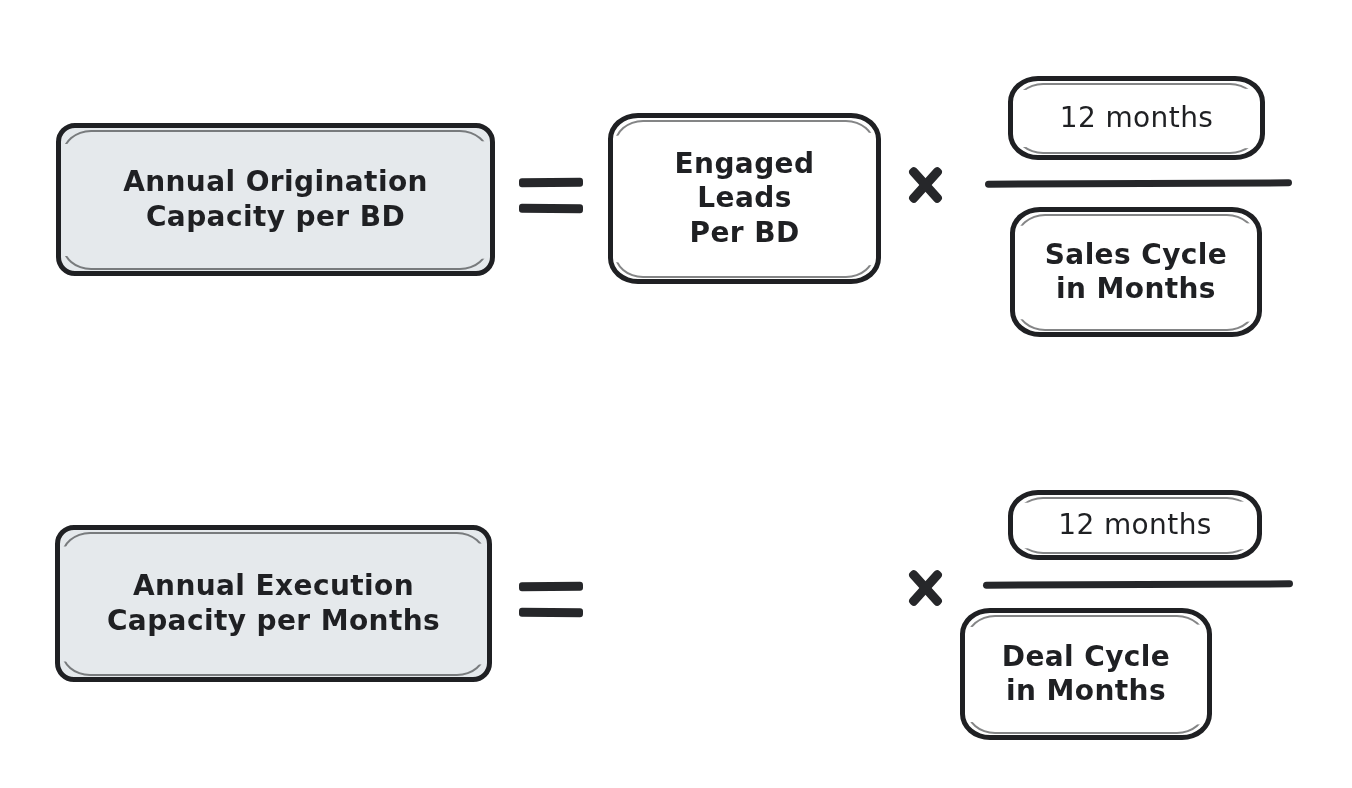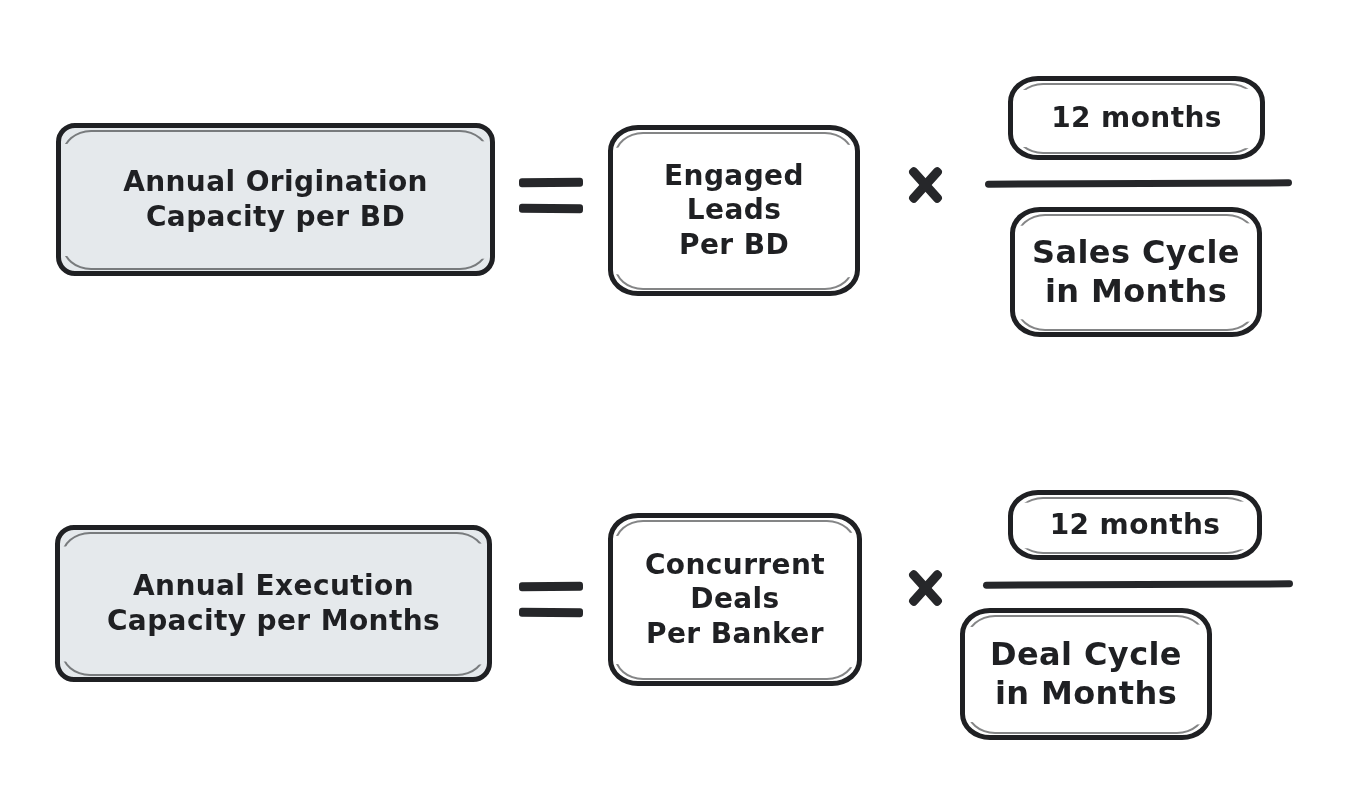--- a/index.html
+++ b/index.html
@@ -64,22 +64,22 @@
   }
 
   .label {
     display: block;
     white-space: pre-line;
   }
 
   
   .t-result   { font-size: 28px; font-weight: 600; }
   .t-factor   { font-size: 28px; font-weight: 600; }
-  .t-num      { font-size: 28px; font-weight: 700; }
-  .t-den      { font-size: 32px; font-weight: 600; }
+  .t-num      { font-size: 28px; font-weight: 400; }
+  .t-den      { font-size: 28px; font-weight: 600; }
 
   
   .op-equals {
     position: absolute;
     display: block;
   }
   .op-equals i {
     display: block;
     position: absolute;
     left: 0;
@@ -114,21 +114,21 @@
     position: absolute;
     height: 7px;
     background: #26272a;
     border-radius: 4px;
     transform: rotate(-0.25deg);
   }
 
   
   #r1-result { left: 56px;   top: 123px; width: 439px; height: 153px; }
   #r1-equals { left: 519px;  top: 178px; width: 64px;  height: 35px;  }
-  #r1-factor { left: 608px;  top: 113px; width: 252px; height: 171px; margin-top: 12px; }
+  #r1-factor { left: 608px;  top: 113px; width: 273px; height: 171px; }
   #r1-times  { left: 903px;  top: 163px; width: 44px;  height: 44px;  }
   #r1-num    { left: 1008px; top: 76px;  width: 257px; height: 84px;  }
   #r1-bar    { left: 985px;  top: 180px; width: 307px; }
   #r1-den    { left: 1010px; top: 207px; width: 252px; height: 130px; }
 
   
   #r2-result { left: 55px;   top: 525px; width: 437px; height: 157px; }
   #r2-equals { left: 519px;  top: 582px; width: 64px;  height: 35px;  }
   #r2-factor { left: 608px;  top: 513px; width: 254px; height: 173px; }
   #r2-times  { left: 903px;  top: 566px; width: 44px;  height: 44px;  }
@@ -176,25 +176,20 @@
   <div class="node sketch-box shaded t-result" id="r2-result">
     <span class="label">Annual Execution
 Capacity per Months</span>
   </div>
 
   <div class="op-equals" id="r2-equals">
     <i class="bar-top"></i>
     <i class="bar-bottom"></i>
   </div>
 
-  <div class="node sketch-box t-factor" id="r2-factor">
-    <span class="label">Concurrent
-Deals
-Per Banker</span>
-  </div>
 
   <div class="op-times" id="r2-times">
     <i class="s1"></i>
     <i class="s2"></i>
   </div>
 
   <div class="node sketch-box t-num" id="r2-num">
     <span class="label">12 months</span>
   </div>
 

